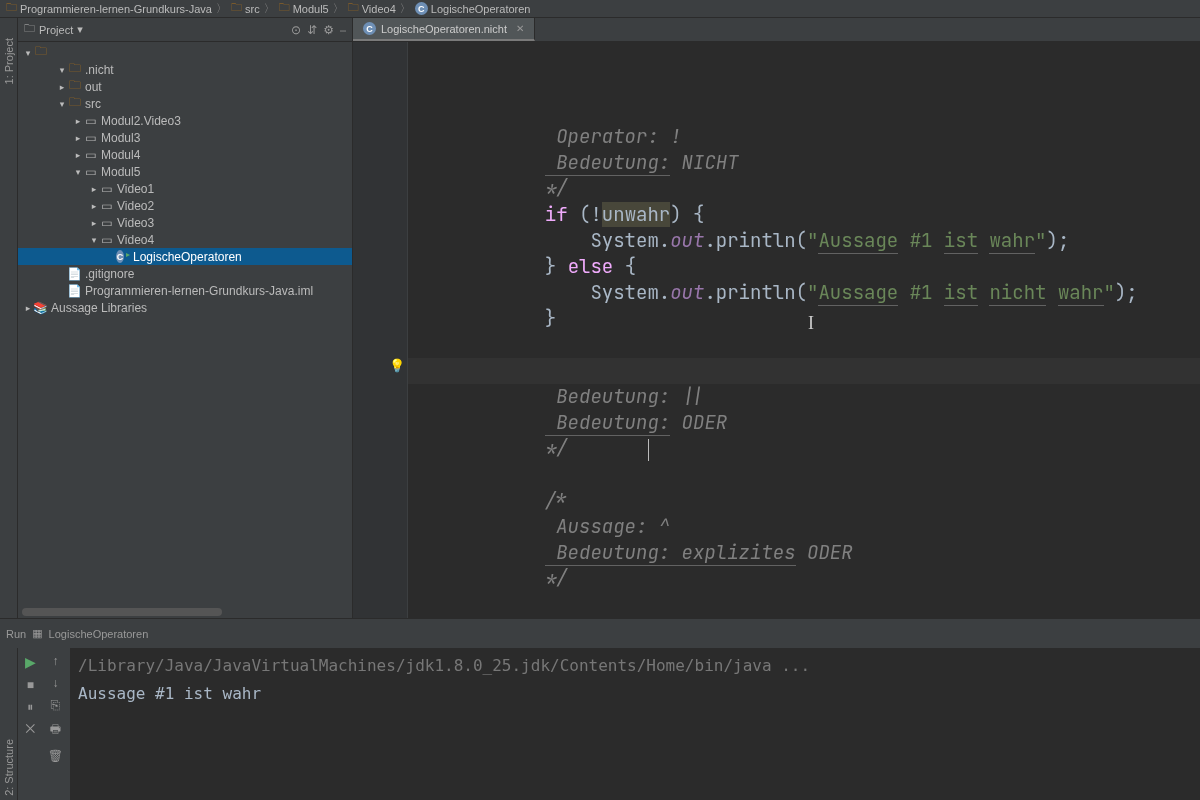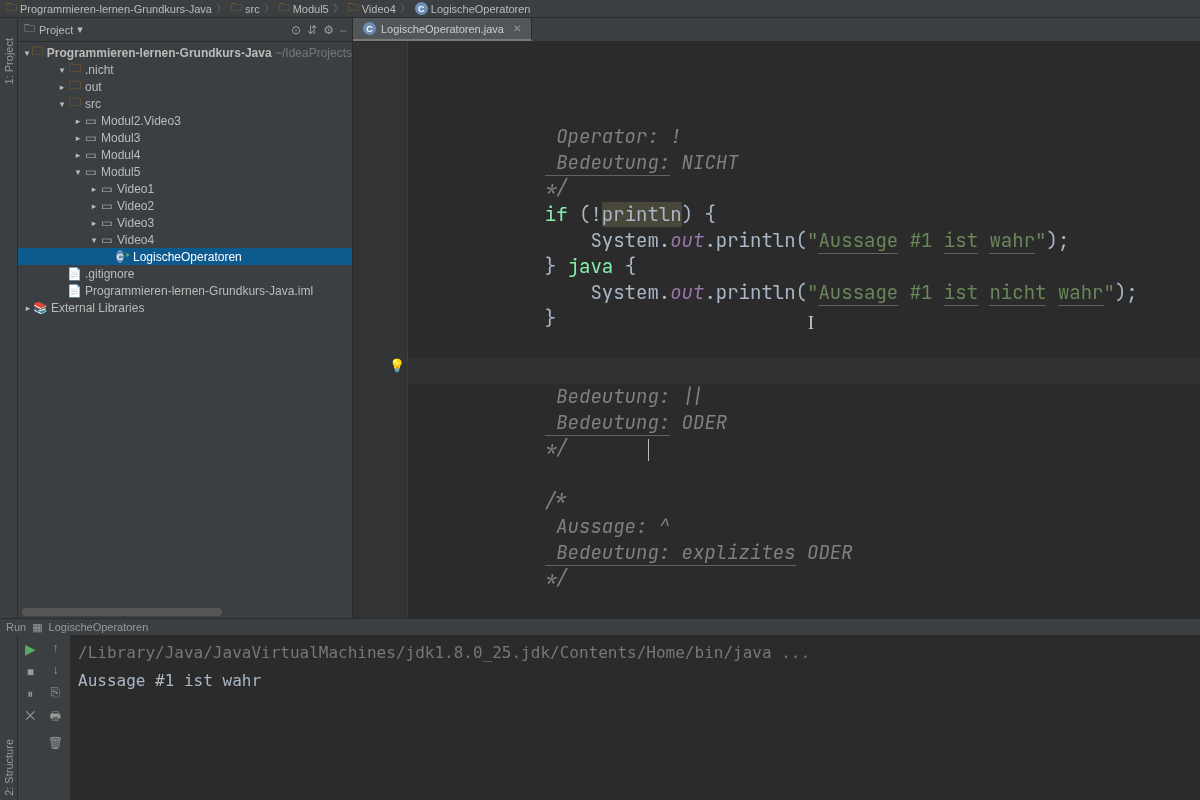--- a/index.html
+++ b/index.html
@@ -145,21 +145,21 @@
     white-space: pre;
     position: relative;
   }
   .code .indent { display:inline-block; }
   .current-line-bg {
     position:absolute;
     left:0; right:0;
     height:26px;
     background:#323232;
   }
-  .kw { color: #86efac; }
+  .kw { color: #f0abfc; }
   .field { color: #9876aa; font-style: italic; }
   .str { color: #6a8759; }
   .comment { color: #808080; font-style: italic; margin-top: 24px; }
   .underline { text-decoration-color:#808080; border-bottom: 1px solid #626262; }
   .bg-hl { background: #48473a; }
   .caret {
     display:inline-block; width:1px; height:22px;
     background:#bbbbbb; vertical-align:middle; margin-left:1px;
   }
   .text-cursor {
@@ -169,21 +169,21 @@
     font-size:18px;
   }
   .console-wrap {
     height: 182px;
     display:flex;
     flex-direction: column;
     border-top: 1px solid #2b2b2b;
     background: #3c3f41;
   }
   .console-header {
-    height: 16px;
+    height: 29px;
     font-size: 11px;
     color:#999;
     display:flex;
     align-items:center;
     padding: 0 6px;
     gap:6px;
   }
   .console-body {
     flex: 1;
     display:flex;
@@ -272,21 +272,20 @@
         <span>⊙</span>
         <span>⇵</span>
         <span>⚙</span>
         <span>⎯</span>
       </div>
     </div>
     <div class="tree" style="position:relative;">
       <div class="tree-row" style="padding-left:4px;">
         <span class="arrow">▾</span>
           <span class="tree-icon folder-icon">🗀</span>
-        <span class="tree-label"><b>Programmieren-lernen-Grundkurs-Java</b> <span class="dim">~/IdeaProjects</span></span>
       </div>
       <div id="tree-body">
           <div class="tree-row" style="padding-left: 38px;">
             <span class="arrow">▾</span>
             <span class="tree-icon folder-icon">🗀</span>
             <span class="tree-label">.nicht</span>
           </div>
           <div class="tree-row" style="padding-left: 38px;">
             <span class="arrow">▸</span>
             <span class="tree-icon folder-icon">🗀</span>
@@ -352,47 +351,47 @@
           </div>
           <div class="tree-row" style="padding-left: 38px;">
             <span class="arrow"></span>
             <span class="tree-icon">📄</span>
             <span class="tree-label">Programmieren-lernen-Grundkurs-Java.iml</span>
           </div>
         </div>
       <div class="tree-row" style="padding-left:4px;">
         <span class="arrow">▸</span>
           <span class="tree-icon">📚</span>
-        <span class="tree-label">External Libraries</span>
+        <span class="tree-label">Aussage Libraries</span>
       </div>
       <div class="scrollbar-thumb"></div>
     </div>
   </div>
 
   <div class="editor-area">
     <div class="tab-bar">
       <div class="tab">
         <span class="java-circle">C</span>
-        <span>LogischeOperatoren.java</span>
+        <span>LogischeOperatoren.nicht</span>
         <span class="tab-close">✕</span>
       </div>
     </div>
     <div class="editor">
       <div class="gutter">
         <span class="gutter-bulb" style="top:316px;">💡</span>
       </div>
       <div class="code">
 <div class="current-line-bg" style="top:316px;"></div>
 <span class="text-cursor" style="left:400px; top:268px;">I</span>
 <span class="indent">            </span><span class="comment"> Operator: !</span>
 <span class="indent">            </span><span class="comment"><span class="underline"> Bedeutung:</span><span> NICHT</span></span>
 <span class="indent">            </span><span class="comment">*/</span>
-<span class="indent">            </span><span class="kw">if</span><span> (!</span><span class="bg-hl">println</span><span>) {</span>
+<span class="indent">            </span><span class="kw">if</span><span> (!</span><span class="bg-hl">unwahr</span><span>) {</span>
 <span class="indent">            </span><span>    System.</span><span class="field">out</span><span>.println(</span><span class="str"><span>"</span><span class="underline">Aussage</span><span> #1 </span><span class="underline">ist</span><span> </span><span class="underline">wahr</span><span>"</span></span><span>);</span>
-<span class="indent">            </span><span>} </span><span class="kw">java</span><span> {</span>
+<span class="indent">            </span><span>} </span><span class="kw">else</span><span> {</span>
 <span class="indent">            </span><span>    System.</span><span class="field">out</span><span>.println(</span><span class="str"><span>"</span><span class="underline">Aussage</span><span> #1 </span><span class="underline">ist</span><span> </span><span class="underline">nicht</span><span> </span><span class="underline">wahr</span><span>"</span></span><span>);</span>
 <span class="indent">            </span><span>}</span>
 
 <span class="indent">            </span><span class="comment">/*</span>
 <span class="indent">            </span><span class="comment"> Bedeutung: ||</span>
 <span class="indent">            </span><span class="comment"><span class="underline"> Bedeutung:</span><span> ODER</span></span>
 <span class="indent">            </span><span class="comment">*/</span>       <span class="caret"></span>
 
 <span class="indent">            </span><span class="comment">/*</span>
 <span class="indent">            </span><span class="comment"> Aussage: ^</span>

